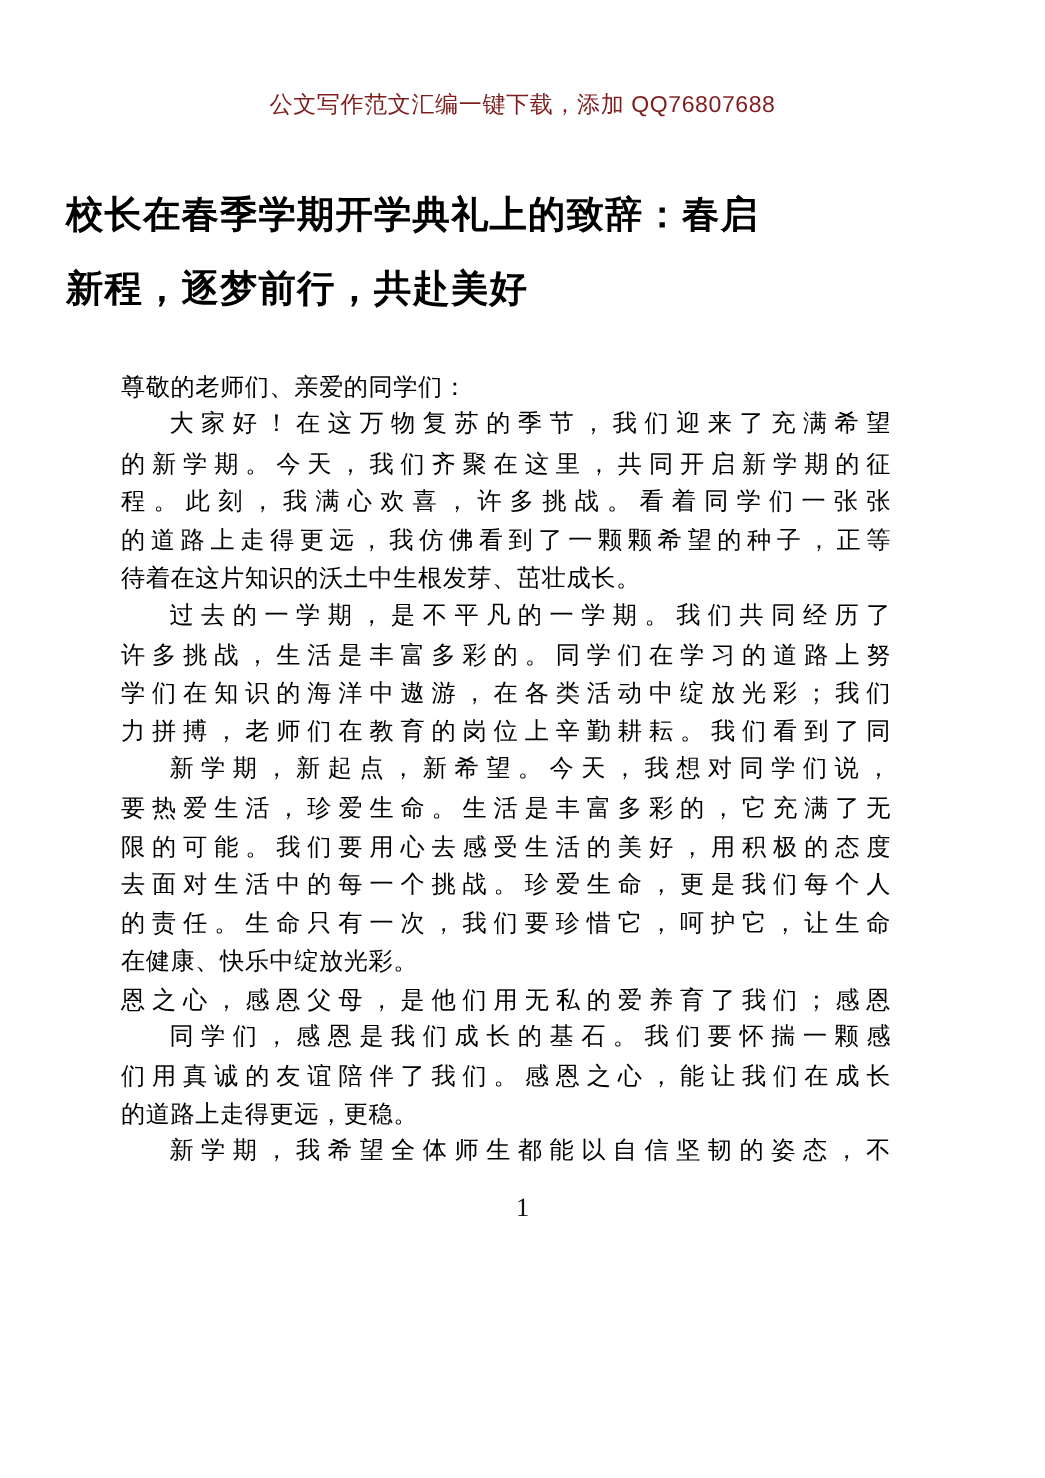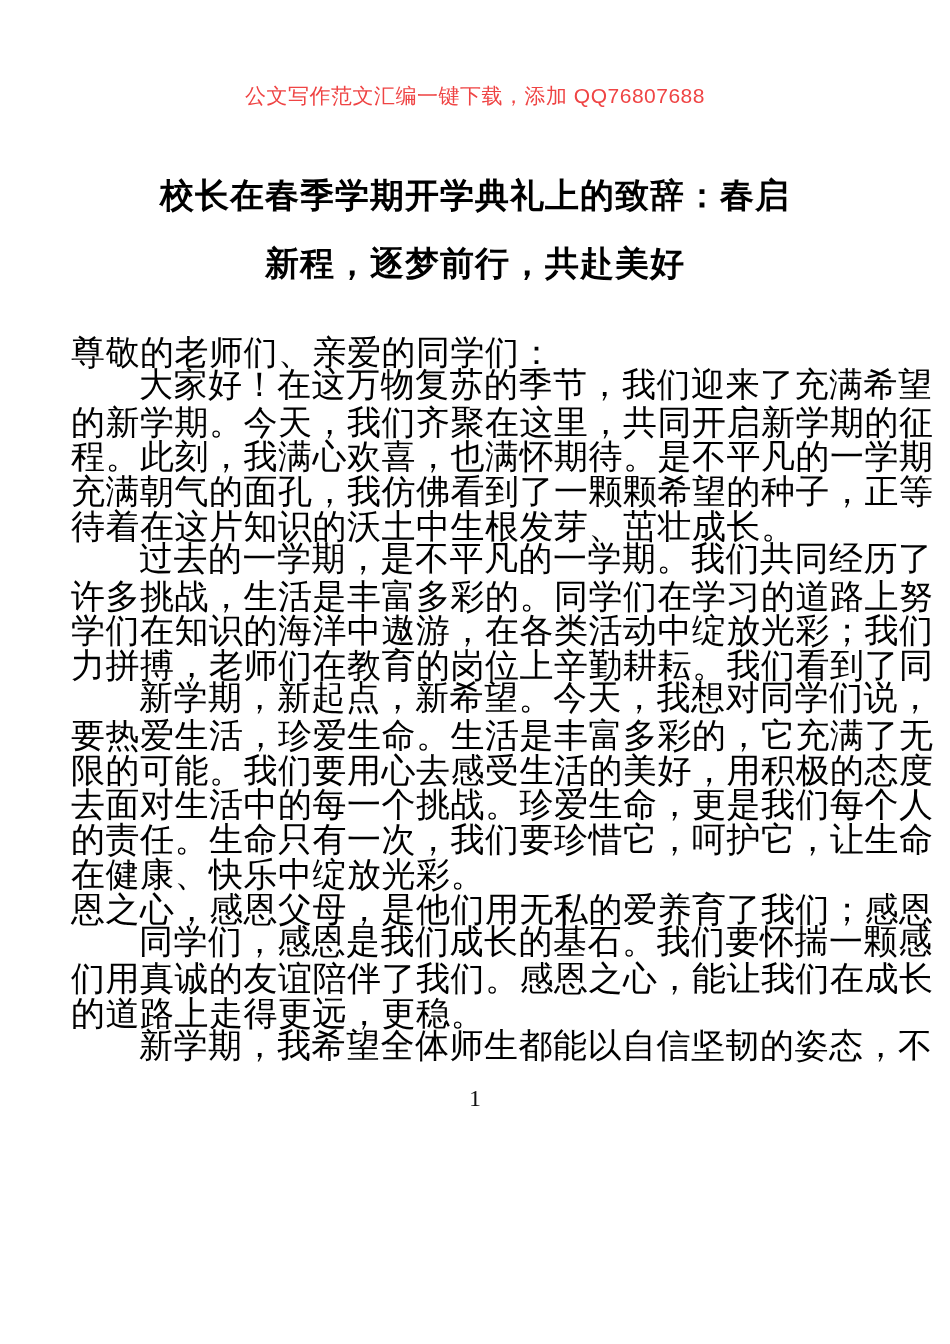--- a/index.html
+++ b/index.html
@@ -23,29 +23,28 @@
     font-size: 21px;
     text-align: center;
     color: #ee1111;
     letter-spacing: 0.5px;
   }
   .title {
     margin: 54px 60px 0 60px;
     font-size: 34px;
     line-height: 68px;
     font-weight: 700;
-    text-align: center;
     letter-spacing: 1px;
   }
   .title .tline {
     display: block;
   }
   .doc-body {
-    margin: 38px 140px 0 71px; 
-    font-size: 34px;
+    margin: 38px 140px 0 110px; 
+    font-size: 22px;
     line-height: 34.8px;
     letter-spacing: 0.5px;
   }
   .doc-body .line {
     text-align: justify;
     text-align-last: justify;
     white-space: nowrap;
   }
   .doc-body .line.end {
     text-align: left;
@@ -62,33 +61,33 @@
     line-height: 30px;
     text-align: center;
     color: #111111;
   }
 </style>
 </head>
 <body>
 
 <div class="page">
 
-  <div class="notice" style="color: #ef4444;">公文写作范文汇编一键下载，添加 QQ76807688</div>
+  <div class="notice" style="color: #7f1d1d;">公文写作范文汇编一键下载，添加 QQ76807688</div>
 
   <h1 class="title">
     <span class="tline">校长在春季学期开学典礼上的致辞：春启</span>
     <span class="tline">新程，逐梦前行，共赴美好</span>
   </h1>
 
   <div class="doc-body">
       <div class="line end">尊敬的老师们、亲爱的同学们：</div>
       <div class="line indent">大家好！在这万物复苏的季节，我们迎来了充满希望</div>
       <div class="line">的新学期。今天，我们齐聚在这里，共同开启新学期的征</div>
-      <div class="line">程。此刻，我满心欢喜，也满怀期待。是不平凡的一学期</div>
-      <div class="line">充满朝气的面孔，我仿佛看到了一颗颗希望的种子，正等</div>
+      <div class="line">程。此刻，我满心欢喜，许多挑战。看着同学们一张张</div>
+      <div class="line">的道路上走得更远，我仿佛看到了一颗颗希望的种子，正等</div>
       <div class="line end">待着在这片知识的沃土中生根发芽、茁壮成长。</div>
       <div class="line indent">过去的一学期，是不平凡的一学期。我们共同经历了</div>
       <div class="line">许多挑战，生活是丰富多彩的。同学们在学习的道路上努</div>
       <div class="line">学们在知识的海洋中遨游，在各类活动中绽放光彩；我们</div>
       <div class="line">力拼搏，老师们在教育的岗位上辛勤耕耘。我们看到了同</div>
       <div class="line indent">新学期，新起点，新希望。今天，我想对同学们说，</div>
       <div class="line">要热爱生活，珍爱生命。生活是丰富多彩的，它充满了无</div>
       <div class="line">限的可能。我们要用心去感受生活的美好，用积极的态度</div>
       <div class="line">去面对生活中的每一个挑战。珍爱生命，更是我们每个人</div>
       <div class="line">的责任。生命只有一次，我们要珍惜它，呵护它，让生命</div>

